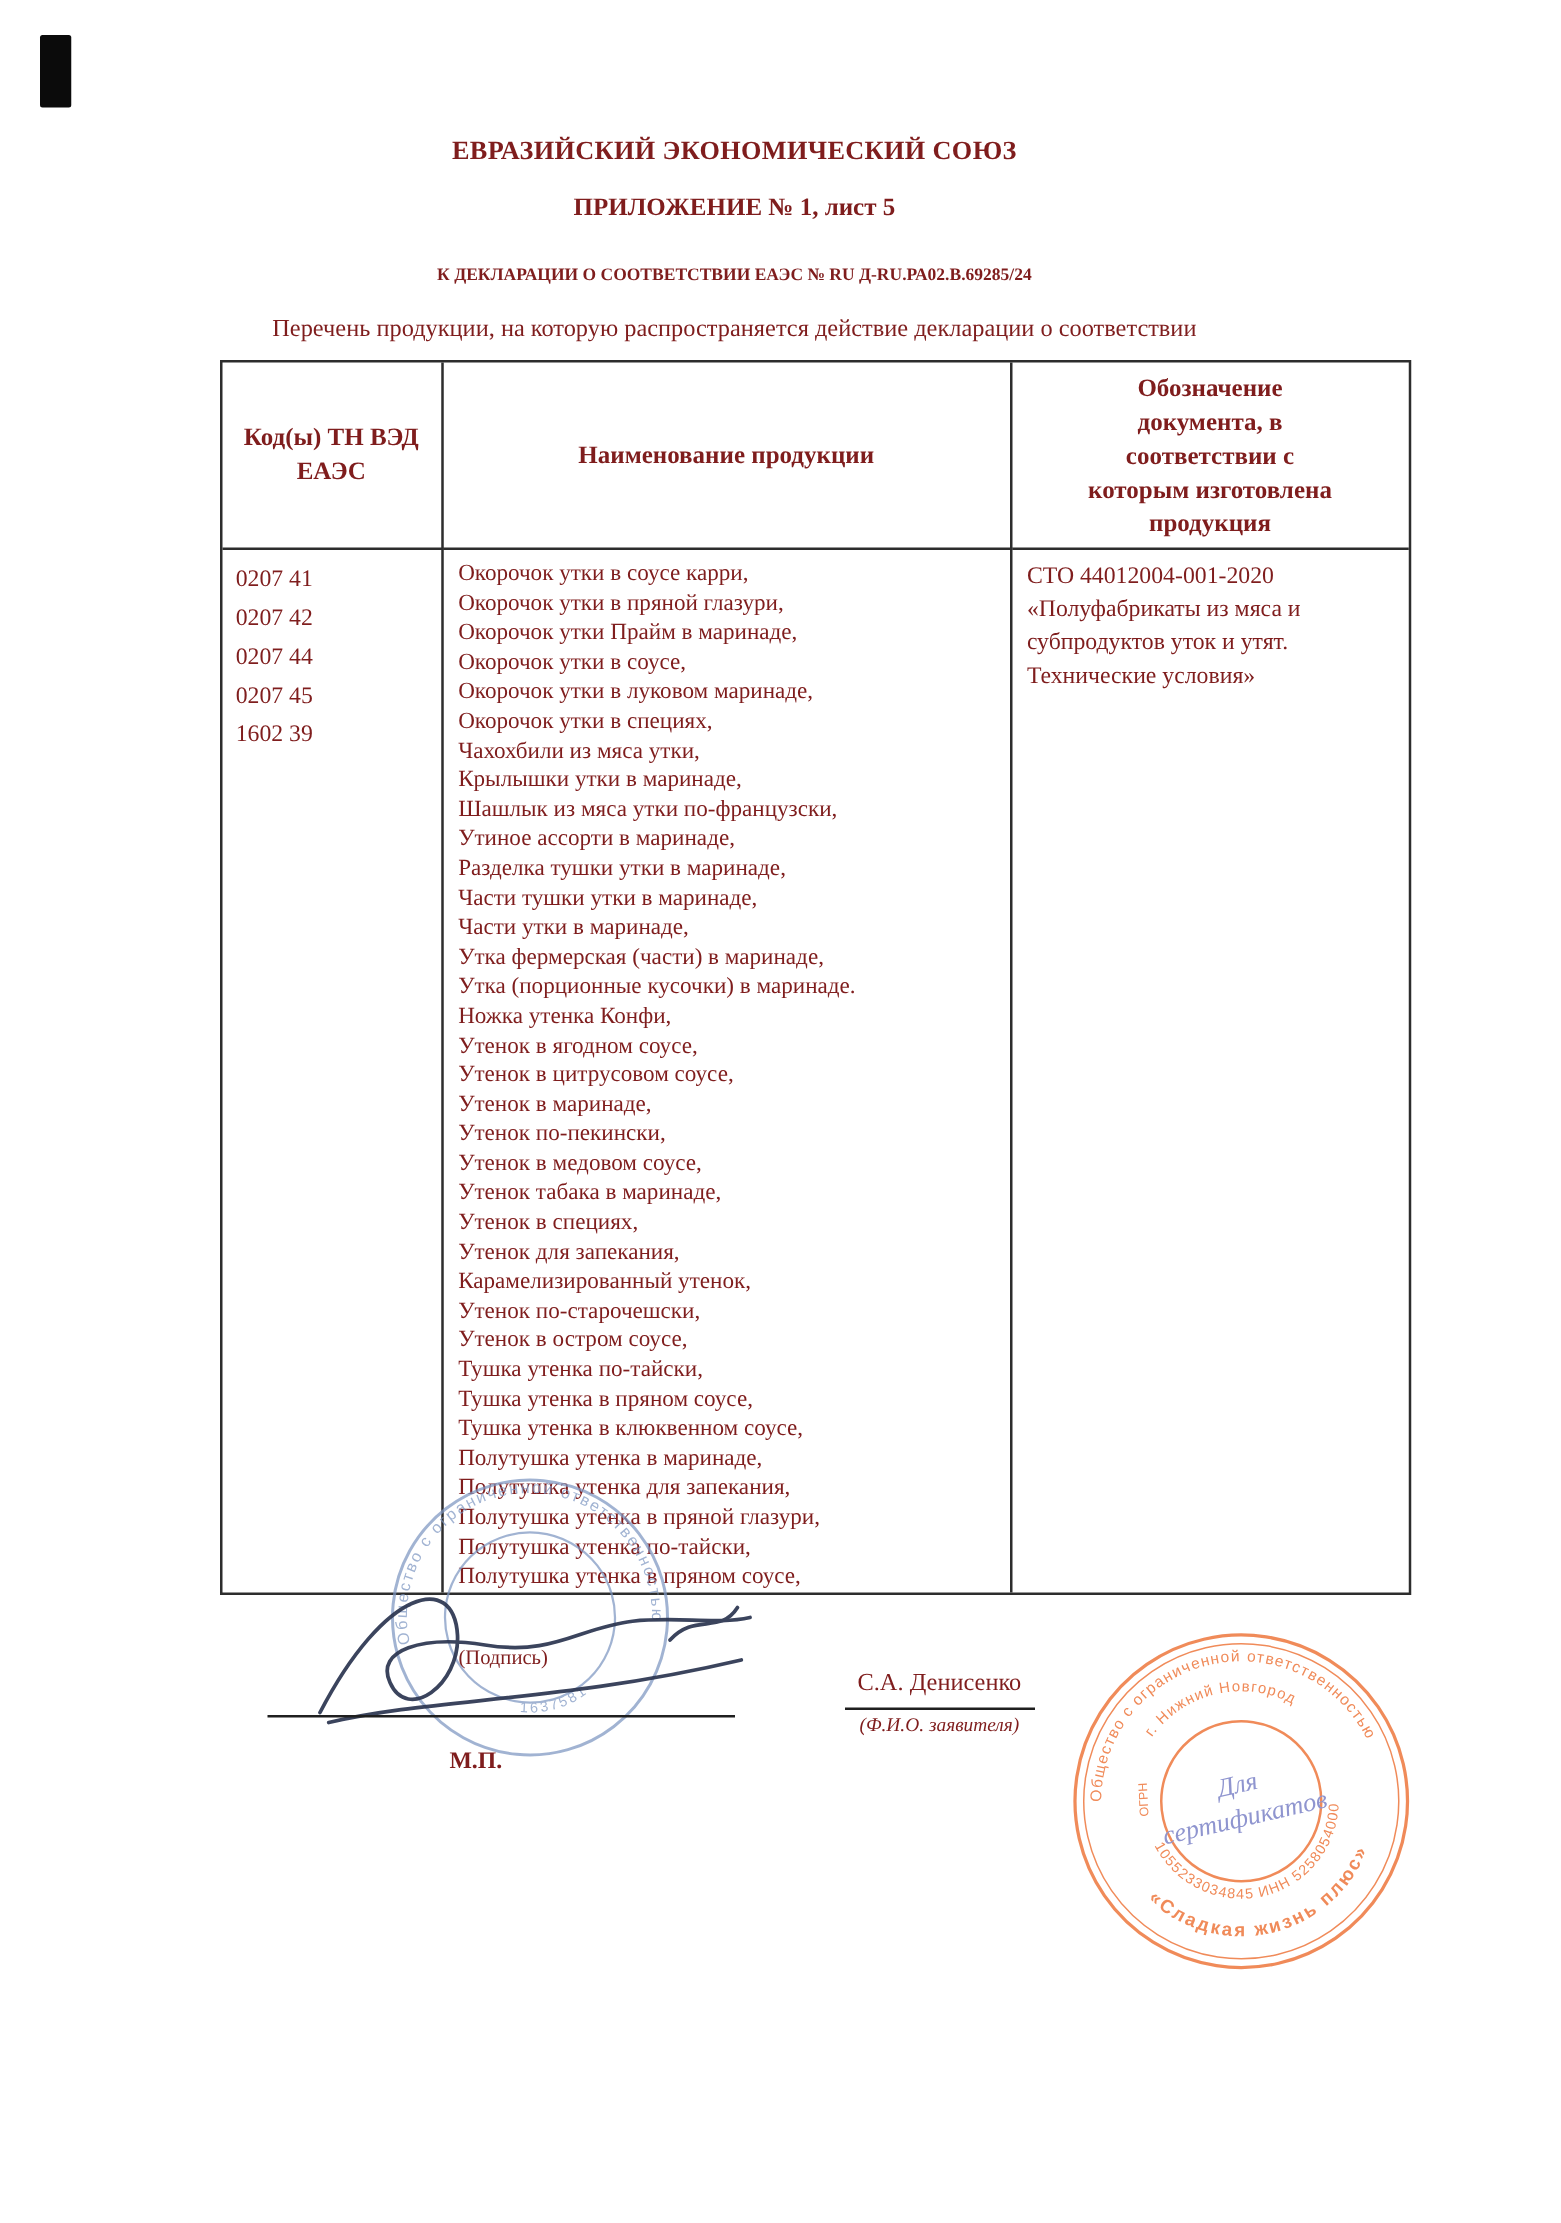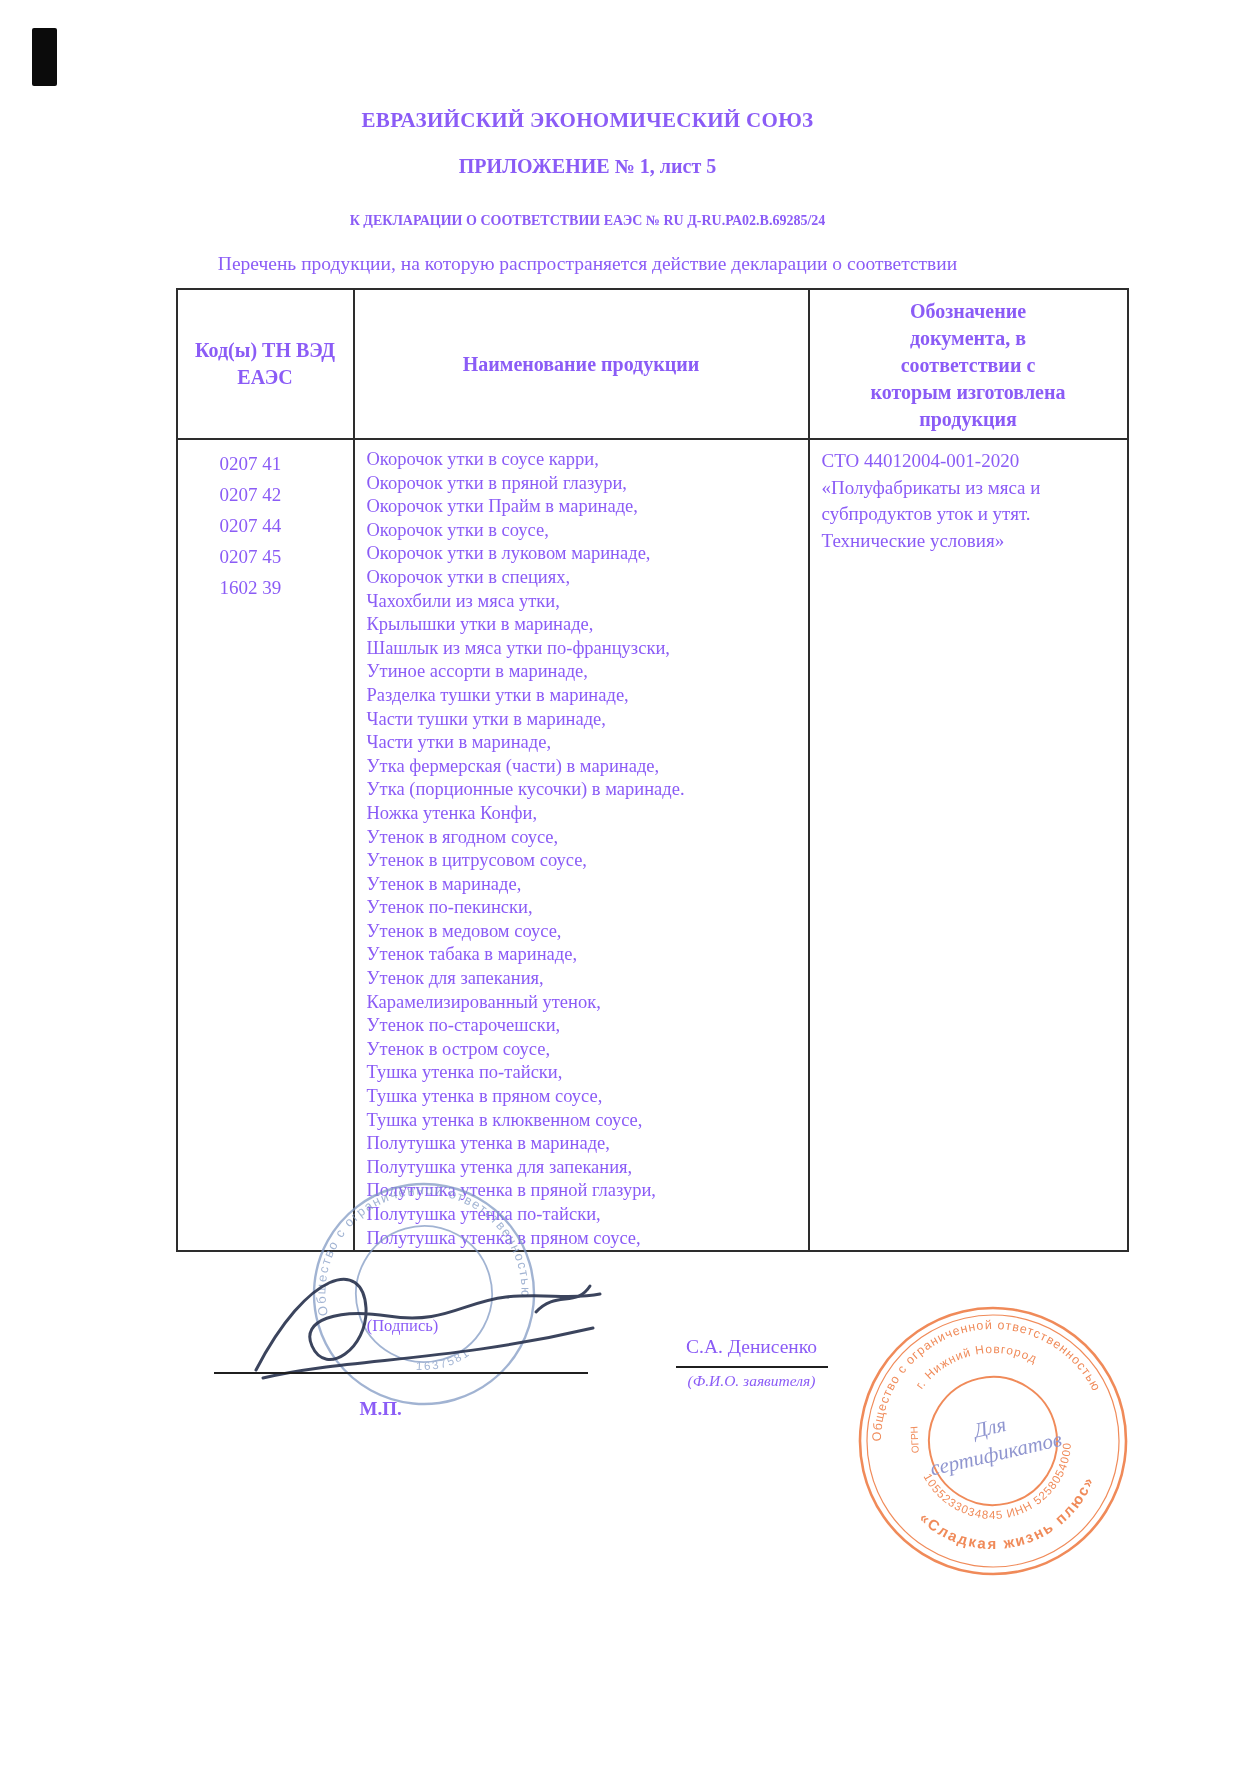--- a/index.html
+++ b/index.html
@@ -1,21 +1,21 @@
 <!DOCTYPE html>
 <html><head>
 <meta charset="utf-8">
 <title>Document</title>
 <style>
   * { margin:0; padding:0; box-sizing:border-box; }
   html,body { background:#ffffff; }
   .page {
     position:relative; width:1194px; height:1778px; margin:0 auto;
     background:#ffffff; overflow:hidden;
-    font-family:"Liberation Serif", serif; color:#8b5cf6;
+    font-family:"Liberation Serif", serif; color:#7f1d1d;
   }
   .scan-mark { position:absolute; left:4px; top:28px; width:25px; height:58px; background:#0b0b0b; border-radius:2px; }
 
   .doc-header { position:absolute; top:108px; left:0; width:1120px; text-align:center; }
   .t-union { font-size:21px; font-weight:bold; letter-spacing:.3px; margin-bottom:22px; }
   .t-annex { font-size:20px; font-weight:bold; margin-bottom:35px; }
   .t-decl  { font-size:14px; font-weight:bold; margin-bottom:24px; }
   .t-sub   { font-size:19.5px; }
 
   .tbl {
@@ -26,21 +26,21 @@
   }
   .th, .td { border-right:2px solid #2d2d2d; }
   .c3 { border-right:none; }
   .th { border-bottom:2px solid #2d2d2d; display:flex; align-items:center; justify-content:center; }
   .th.top { align-items:flex-start; padding-top:8px; }
   .th-inner { font-weight:bold; font-size:20px; line-height:27px; text-align:center; }
   .th.c1 .th-inner { width:170px; }
   .th.c3 .th-inner { width:218px; }
   .td { padding-top:8px; }
   .td.codes { padding-left:11px; }
-  .code-line { font-size:19px; line-height:31px;margin-left:31px; }
+  .code-line { font-size:19px; line-height:31px; }
   .td.products { padding-left:12px; padding-right:8px; }
   .product-line { font-size:18.5px; line-height:23.6px; }
   .product-line.bold { font-weight:bold; }
   .td.doc { font-size:19px; line-height:26.5px; padding:8px 16px 0 12px; }
 
   .sig-line-left  { position:absolute; left:186px; top:1372px; width:374px; border-top:2px solid #1f1f1f; }
   .sig-caption    { position:absolute; left:300px; top:1316px; width:150px; text-align:center; font-size:16.5px; }
   .applicant-name { position:absolute; left:634px; top:1336px; width:180px; text-align:center; font-size:19.5px; }
   .sig-line-right { position:absolute; left:648px; top:1366px; width:152px; border-top:2px solid #1f1f1f; }
   .applicant-caption { position:absolute; left:634px; top:1372px; width:180px; text-align:center; font-size:15.5px;font-style:italic; }
@@ -100,20 +100,21 @@
         <div class="product-line">Части утки в маринаде,</div>
         <div class="product-line">Утка фермерская (части) в маринаде,</div>
         <div class="product-line">Утка (порционные кусочки) в маринаде.</div>
         <div class="product-line">Ножка утенка Конфи,</div>
         <div class="product-line">Утенок в ягодном соусе,</div>
         <div class="product-line">Утенок в цитрусовом соусе,</div>
         <div class="product-line">Утенок в маринаде,</div>
         <div class="product-line">Утенок по-пекински,</div>
         <div class="product-line">Утенок в медовом соусе,</div>
         <div class="product-line">Утенок табака в маринаде,</div>
+        <div class="product-line">Утенок в специях,</div>
         <div class="product-line">Утенок для запекания,</div>
         <div class="product-line">Карамелизированный утенок,</div>
         <div class="product-line">Утенок по-старочешски,</div>
         <div class="product-line">Утенок в остром соусе,</div>
         <div class="product-line">Тушка утенка по-тайски,</div>
         <div class="product-line">Тушка утенка в пряном соусе,</div>
         <div class="product-line">Тушка утенка в клюквенном соусе,</div>
         <div class="product-line">Полутушка утенка в маринаде,</div>
         <div class="product-line">Полутушка утенка для запекания,</div>
         <div class="product-line">Полутушка утенка в пряной глазури,</div>

